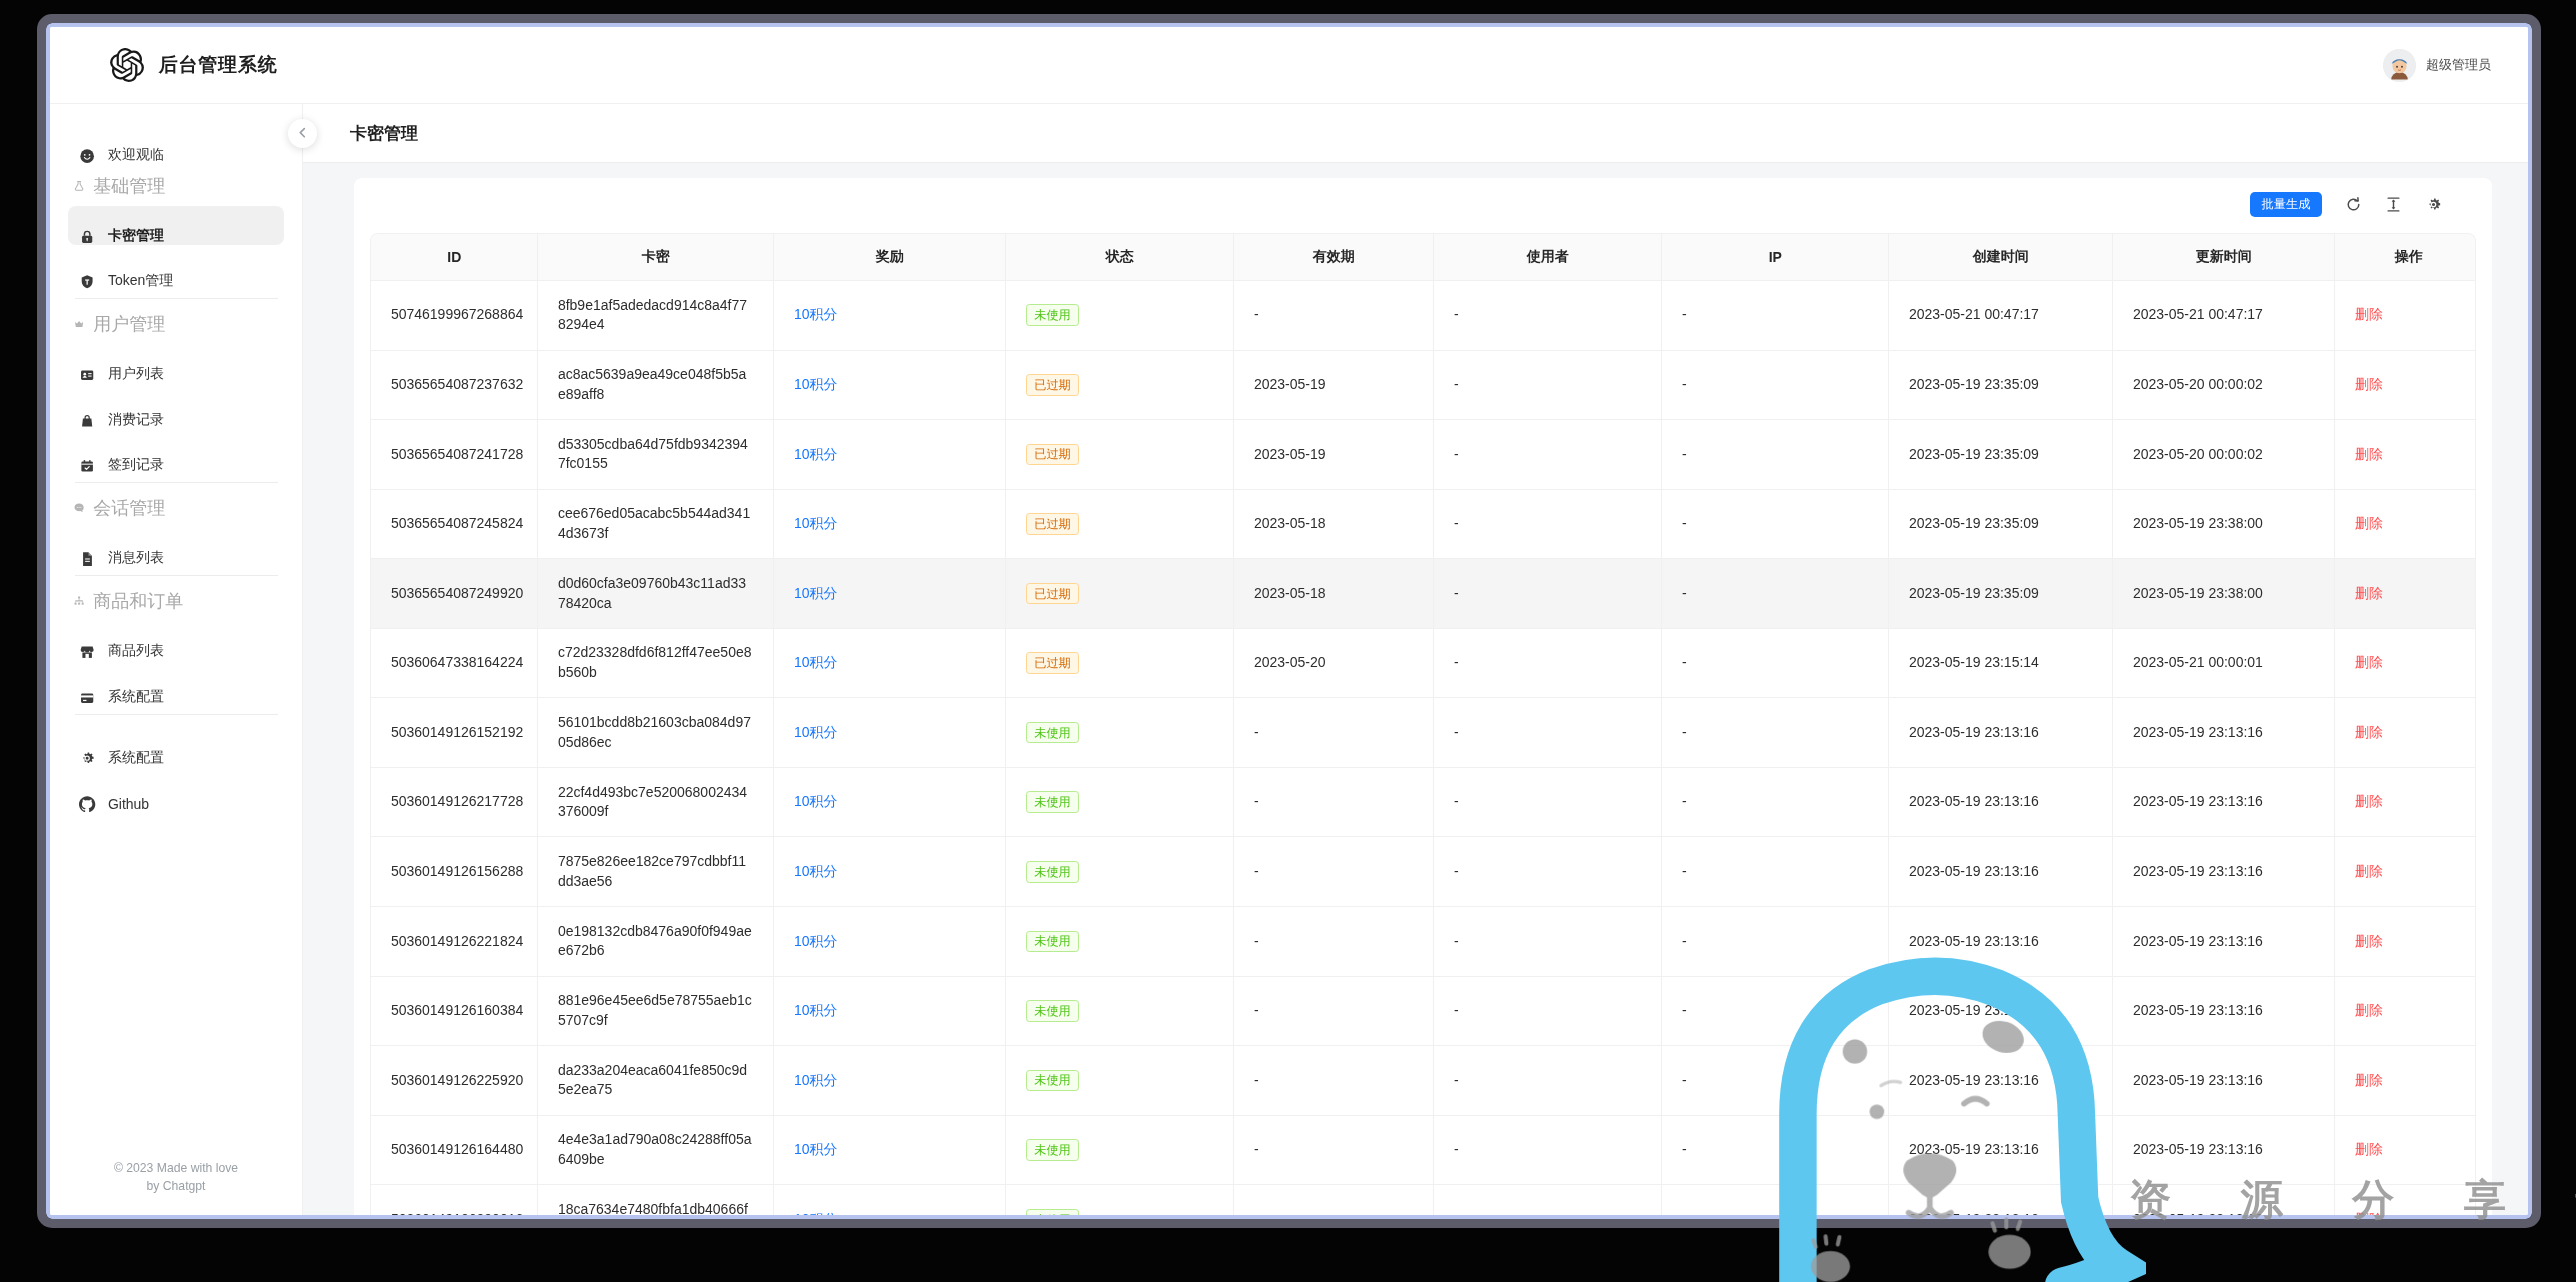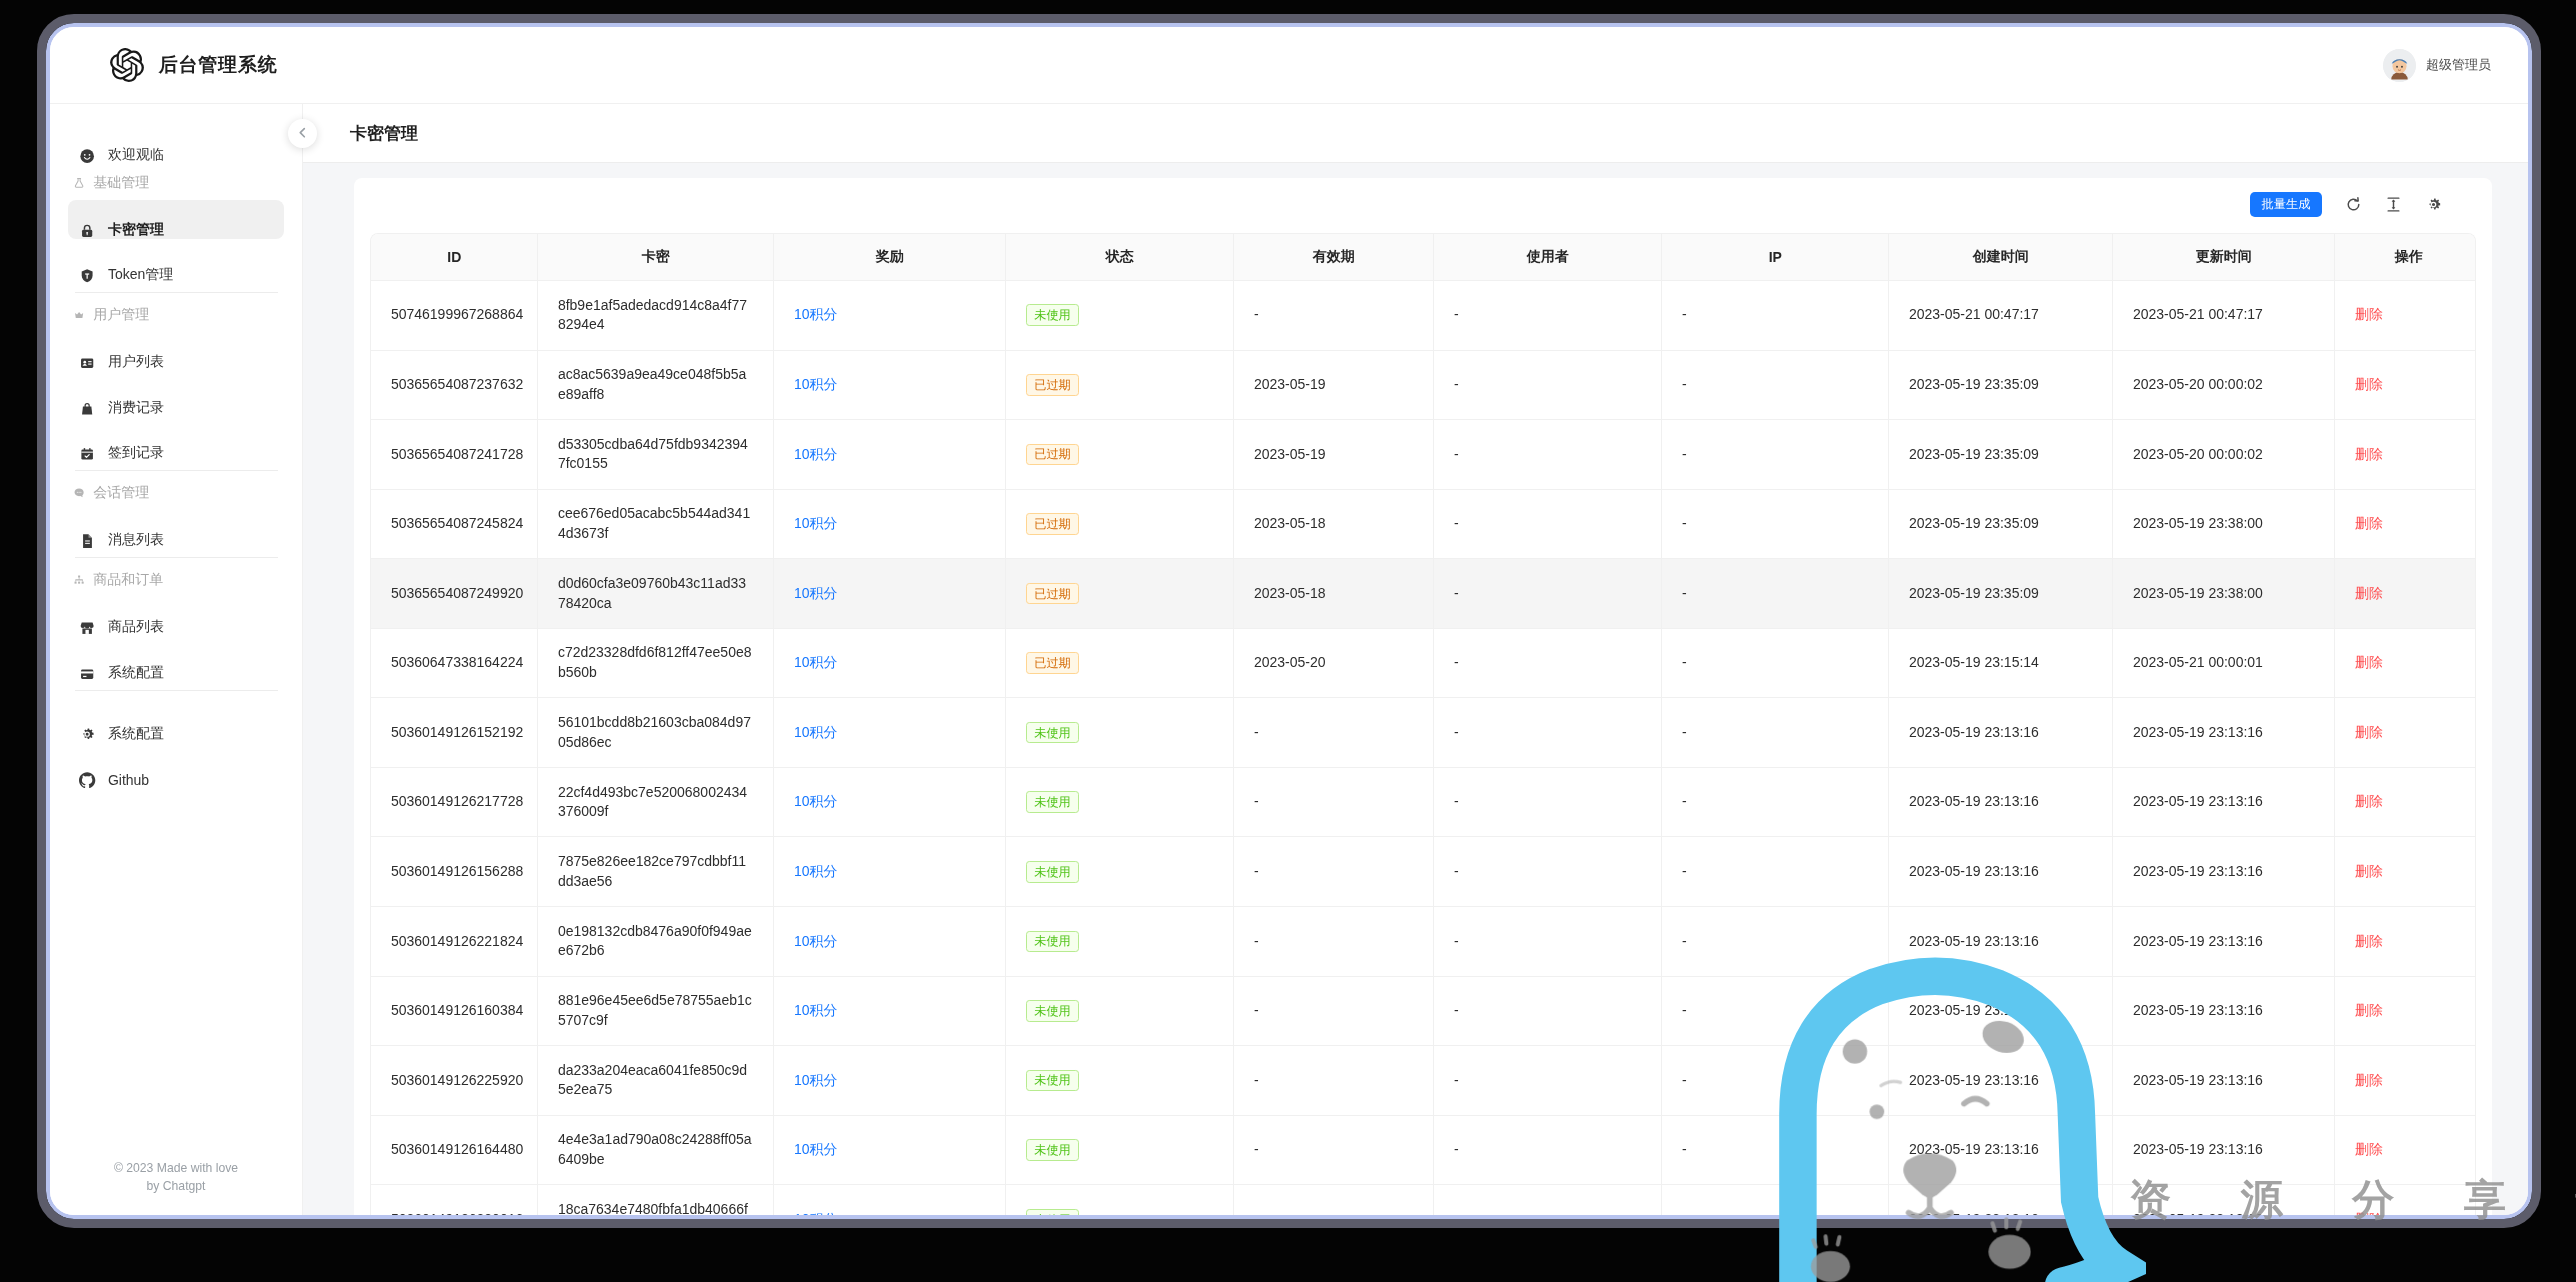--- a/index.html
+++ b/index.html
@@ -1,21 +1,21 @@
 <!DOCTYPE html>
 <html style="font-size:13px"><head>
 <meta charset="utf-8">
 <style>
   html,body{margin:0;padding:0;width:2576px;height:1283px;overflow:hidden;background:#040404;
     font-family:"Liberation Sans","DejaVu Sans",sans-serif;}
   *{box-sizing:border-box;}
 
   
   .window{position:absolute;left:46px;top:23px;width:2486px;height:1196px;background:#fff;
-    border:4.1px solid #b7c3ef;outline:9.8px solid #5c5c6a;border-radius:28px;overflow:hidden;
+    border:4.1px solid #b7c3ef;outline:9.8px solid #5c5c6a;border-radius:6px;overflow:hidden;
     display:flex;flex-direction:column;}
 
   
   .app-header{display:flex;align-items:center;height:77px;min-height:77px;padding:0 37px 0 60px;
     border-bottom:0.8px solid #f0f0f0;background:#fff;}
   .brand{display:flex;align-items:center;gap:14.7px;}
   .brand .logo{width:34px;height:34px;color:#191919;}
   .brand .logo svg{width:100%;height:100%;}
   .app-title{font-size:19px;font-weight:700;color:#1f1f1f;letter-spacing:0.8px;}
   .header-spacer{flex:1;}
@@ -27,21 +27,21 @@
   .main{flex:1;display:flex;min-height:0;}
 
   
   .sidebar{width:253px;min-width:253px;background:#fff;border-right:0.8px solid #f0f0f0;
     padding:21px 18px 14.7px;display:flex;flex-direction:column;position:relative;}
   .sb-item{display:flex;align-items:flex-end;gap:12.2px;height:39px;min-height:39px;padding:0 11.4px;
     border-radius:8.1px;font-size:14px;font-weight:500;color:#333;cursor:pointer;margin-bottom:6.5px;}
   .sb-item.active{background:#f0f0f0;font-weight:700;color:#1f1f1f;}
   .sb-item .icon{width:16.3px;height:16.3px;color:#3a3a3a;display:flex;}
   .sb-item .icon svg{width:100%;height:100%;}
-  .sb-section{display:flex;align-items:center;gap:8.1px;font-size:14px;color:#a8a8a8;
+  .sb-section{display:flex;align-items:center;gap:8.1px;font-size:18px;color:#a8a8a8;
     padding:0 4.9px;margin:9.8px 0 8.1px;}
   .sb-section .icon{width:12.2px;height:12.2px;color:#b5b5b5;display:flex;}
   .sb-section .icon svg{width:100%;height:100%;}
   .sb-divider{height:0.8px;background:#ececec;margin:8.1px 6.5px 13px;}
   .sb-footer{margin-top:auto;text-align:center;font-size:12.2px;line-height:18px;color:#9aa0a6;padding-bottom:4.9px;}
 
   
   .content{flex:1;display:flex;flex-direction:column;min-width:0;}
   .titlebar{position:relative;height:59px;min-height:59px;background:#fff;border-bottom:0.8px solid #ededed;
     display:flex;align-items:center;padding-left:47px;}

